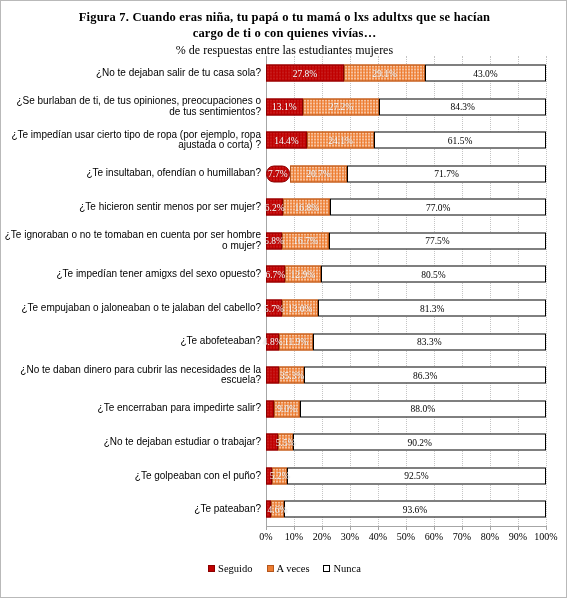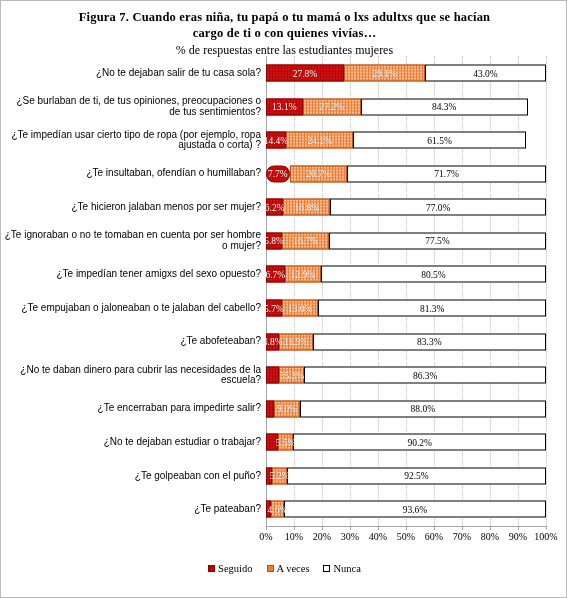--- a/index.html
+++ b/index.html
@@ -268,32 +268,32 @@
               <span class="seg-label">43.0%</span>
             </div>
           </div>
         </div>
         <div class="row" style="top: 33.5714px;">
           <div class="row-label">¿Se burlaban de ti, de tus opiniones, preocupaciones o de tus sentimientos?</div>
           <div class="bar-track">
             <div class="seg seg-seguido" style="width: 36.68px;">
               <span class="seg-label">13.1%</span>
             </div>
-            <div class="seg seg-aveces" style="width: 58px;">
+            <div class="seg seg-aveces" style="width: 77px;">
               <span class="seg-label">27.2%</span>
             </div>
             <div class="seg seg-nunca" style="width: 167.16px;">
               <span class="seg-label">84.3%</span>
             </div>
           </div>
         </div>
         <div class="row" style="top: 67.1429px;">
           <div class="row-label">¿Te impedían usar cierto tipo de ropa (por ejemplo, ropa ajustada o corta) ?</div>
           <div class="bar-track">
-            <div class="seg seg-seguido" style="width: 20px;">
+            <div class="seg seg-seguido" style="width: 41px;">
               <span class="seg-label">14.4%</span>
             </div>
             <div class="seg seg-aveces" style="width: 67.48px;">
               <span class="seg-label">24.1%</span>
             </div>
             <div class="seg seg-nunca" style="width: 172.2px;">
               <span class="seg-label">61.5%</span>
             </div>
           </div>
         </div>
@@ -305,21 +305,21 @@
             </div>
             <div class="seg seg-aveces" style="width: 57.96px;">
               <span class="seg-label">20.7%</span>
             </div>
             <div class="seg seg-nunca" style="width: 200.76px;">
               <span class="seg-label">71.7%</span>
             </div>
           </div>
         </div>
         <div class="row" style="top: 134.286px;">
-          <div class="row-label">¿Te hicieron jalaban menos por ser mujer?</div>
+          <div class="row-label">¿Te hicieron sentir menos por ser mujer?</div>
           <div class="bar-track">
             <div class="seg seg-seguido" style="width: 17.36px;">
               <span class="seg-label">6.2%</span>
             </div>
             <div class="seg seg-aveces" style="width: 47.04px;">
               <span class="seg-label">16.8%</span>
             </div>
             <div class="seg seg-nunca" style="width: 215.6px;">
               <span class="seg-label">77.0%</span>
             </div>

